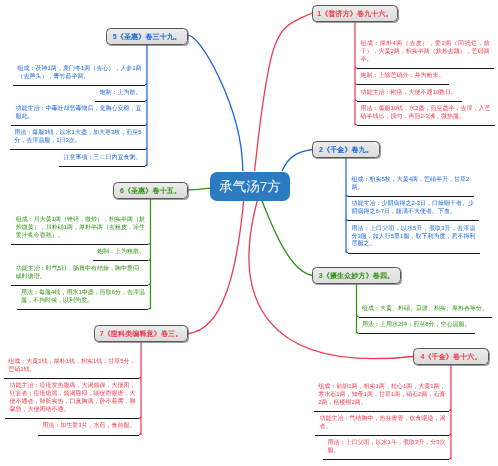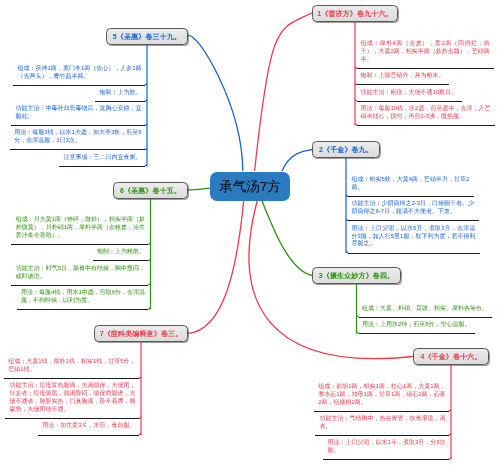--- a/index.html
+++ b/index.html
@@ -5,21 +5,21 @@
   html,body{margin:0;padding:0;background:#fff;}
   body{width:498px;height:466px;overflow:hidden;
        font-family:"Liberation Sans","DejaVu Sans",sans-serif;}
   #root{position:relative;width:498px;height:466px;overflow:hidden;background:#fff;}
   svg.layer{position:absolute;left:0;top:0;width:498px;height:466px;overflow:visible;}
   .node{position:absolute;box-sizing:border-box;border:1px solid #575757;border-radius:4.5px;
         background:linear-gradient(180deg,#ededed 0%,#e4e4e4 45%,#dcdcdc 100%);
         font-size:7px;font-weight:bold;white-space:nowrap;letter-spacing:.15px;
         display:flex;align-items:center;justify-content:center;
         box-shadow:1px 1px 0 rgba(80,80,80,.55);}
-  .center{position:absolute;border-radius:7px;background:#2b7bc0;color:#000000;font-size:13.5px;
+  .center{position:absolute;border-radius:7px;background:#2b7bc0;color:#ffffff;font-size:13.5px;
           display:flex;align-items:center;justify-content:center;}
   .item{position:absolute;box-sizing:border-box;}
   .itxt{font-size:6px;line-height:7.9px;margin:0;padding:0;
         text-align:justify;text-justify:inter-character;}
   .rule{position:absolute;height:0;border-top:1px solid #1c1c1c;}
 </style>
 </head>
 <body>
 
 <div id="root">

